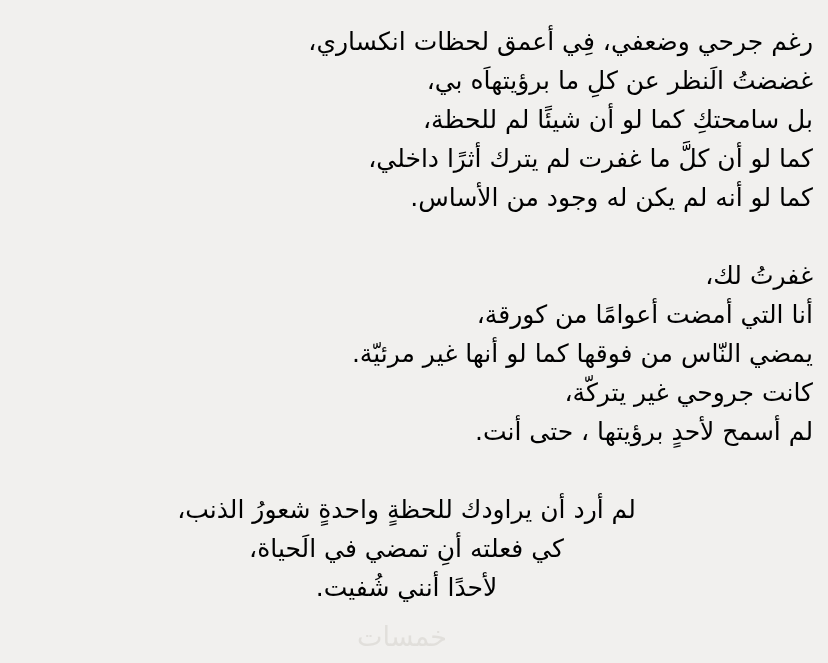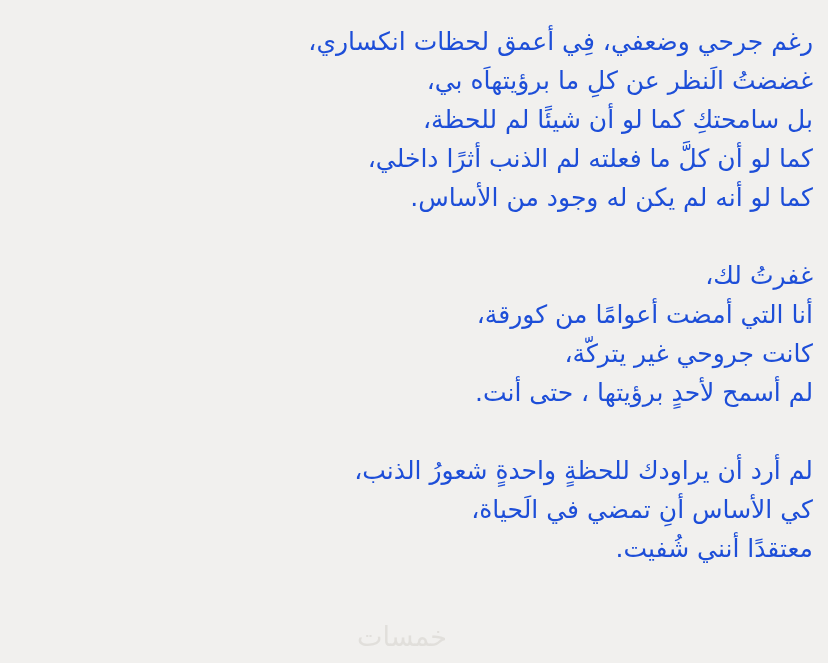--- a/index.html
+++ b/index.html
@@ -11,29 +11,30 @@
     width: 828px;
     height: 663px;
     background: #f1f0ee;
     overflow: hidden;
     font-family: "DejaVu Sans", sans-serif;
   }
   .poem {
     direction: rtl;
     text-align: right;
     padding: 22px 15px 0 0;
-    color: #1d4ed8;
+    color: #000000;
     font-size: 25px;
     line-height: 39px;
   }
   .stanza {
     margin: 0 0 39px 0;
   }
   .stanza:last-child {
     margin-bottom: 0;
+    text-align: center;
   }
   .line {
     white-space: nowrap;
   }
   .watermark {
     position: absolute;
     left: 357px;
     top: 621px;
     direction: rtl;
     font-size: 27px;
@@ -44,32 +45,33 @@
 </style>
 </head>
 <body>
 
 <div class="poem">
 
   <div class="stanza">
     <div class="line">رغم جرحي وضعفي، فِي أعمق لحظات انكساري،</div>
     <div class="line">غضضتُ الَنظر عن كلِ ما برؤيتهاَه بي،</div>
     <div class="line">بل سامحتكِ كما لو أن شيئًا لم للحظة،</div>
-    <div class="line">كما لو أن كلَّ ما فعلته لم الذنب أثرًا داخلي،</div>
+    <div class="line">كما لو أن كلَّ ما غفرت لم يترك أثرًا داخلي،</div>
     <div class="line">كما لو أنه لم يكن له وجود من الأساس.</div>
   </div>
 
   <div class="stanza">
     <div class="line">غفرتُ لك،</div>
     <div class="line">أنا التي أمضت أعوامًا من كورقة،</div>
+    <div class="line">يمضي النّاس من فوقها كما لو أنها غير مرئيّة.</div>
     <div class="line">كانت جروحي غير يتركّة،</div>
     <div class="line">لم أسمح لأحدٍ برؤيتها ، حتى أنت.</div>
   </div>
 
   <div class="stanza">
     <div class="line">لم أرد أن يراودك للحظةٍ واحدةٍ شعورُ الذنب،</div>
-    <div class="line">كي الأساس أنِ تمضي في الَحياة،</div>
-    <div class="line">معتقدًا أنني شُفيت.</div>
+    <div class="line">كي فعلته أنِ تمضي في الَحياة،</div>
+    <div class="line">لأحدًا أنني شُفيت.</div>
   </div>
 
 </div>
 
 <div class="watermark">خمسات</div>
 
 </body></html>

